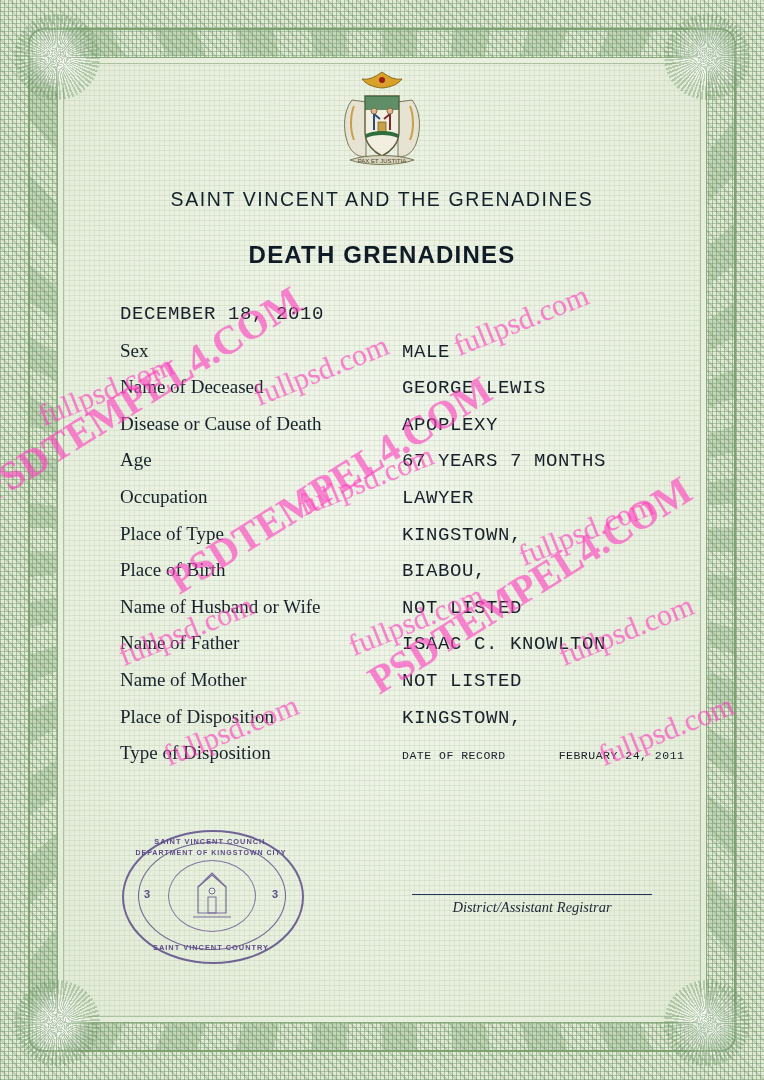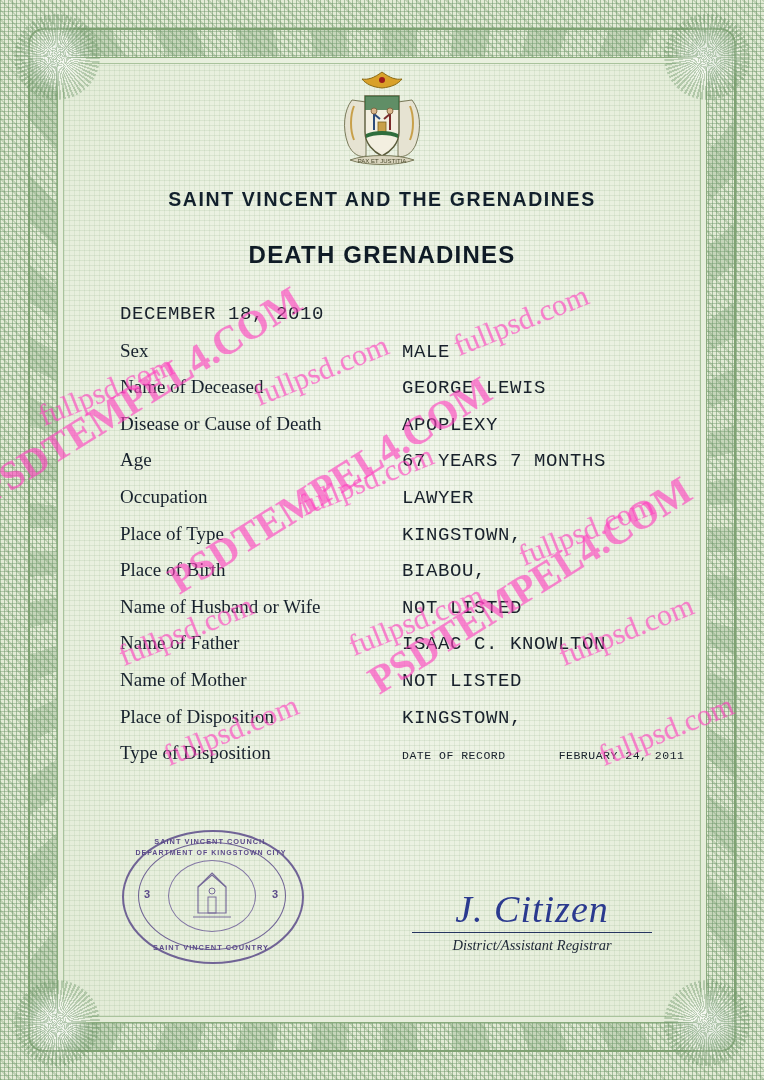--- a/index.html
+++ b/index.html
@@ -130,21 +130,21 @@
     position: relative;
   }
 
   .country-name {
     text-align: center;
     font-family: "Liberation Sans", sans-serif;
     font-size: 19.5px;
     letter-spacing: 1.6px;
     color: #12202c;
     margin-top: 10px;
-    font-weight: 700;
+    font-weight: 400;
   }
 
   .doc-title {
     text-align: center;
     font-family: "Liberation Sans", sans-serif;
     font-size: 24px;
     letter-spacing: 1.2px;
     color: #0f1b26;
     margin-top: 30px;
     font-weight: 600;
@@ -407,21 +407,20 @@
         </svg>
       </div>
       <div class="seal-text t1">SAINT VINCENT COUNCIL</div>
       <div class="seal-text t2">DEPARTMENT OF KINGSTOWN CITY</div>
       <div class="seal-text t3">SAINT VINCENT COUNTRY</div>
       <div class="seal-num-l">3</div>
       <div class="seal-num-r">3</div>
     </div>
 
     <div class="signature-block">
-      <div class="signature">J. Citizen</div>
       <div class="sig-rule"></div>
       <div class="sig-caption">District/Assistant Registrar</div>
     </div>
 
   </div>
 
   <div class="watermarks" id="watermark-layer">
       <div class="wm b" style="left: -18px; top: 470px; font-size: 40px; transform: rotate(-32deg); transform-origin: left center;">PSDTEMPEL4.COM</div>
       <div class="wm b" style="left: 172px; top: 560px; font-size: 40px; transform: rotate(-32deg); transform-origin: left center;">PSDTEMPEL4.COM</div>
       <div class="wm b" style="left: 372px; top: 660px; font-size: 40px; transform: rotate(-32deg); transform-origin: left center;">PSDTEMPEL4.COM</div>

